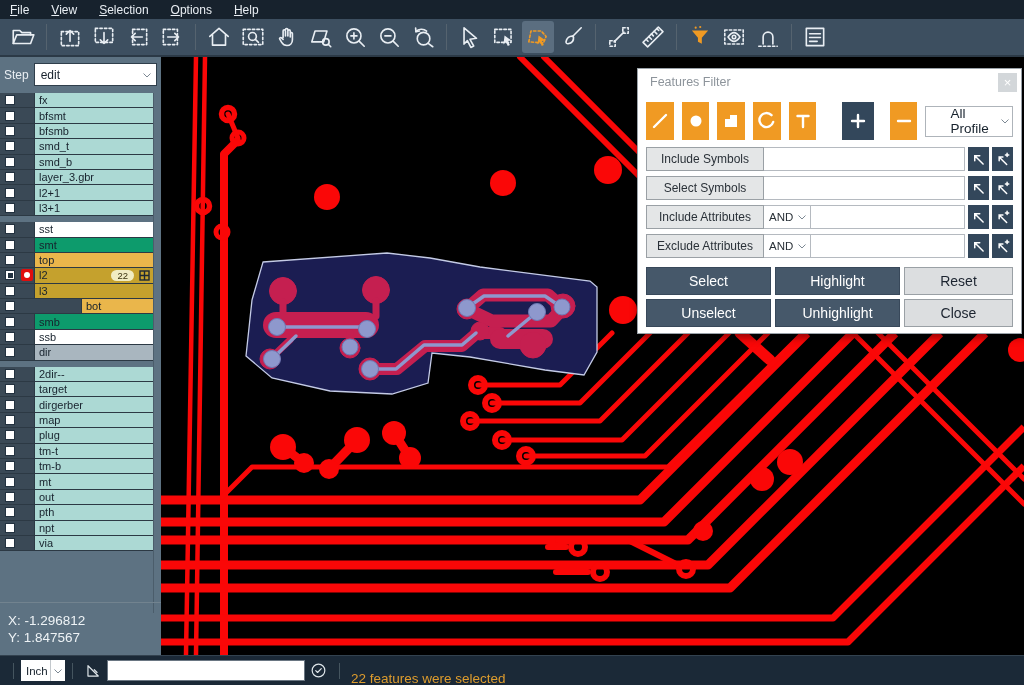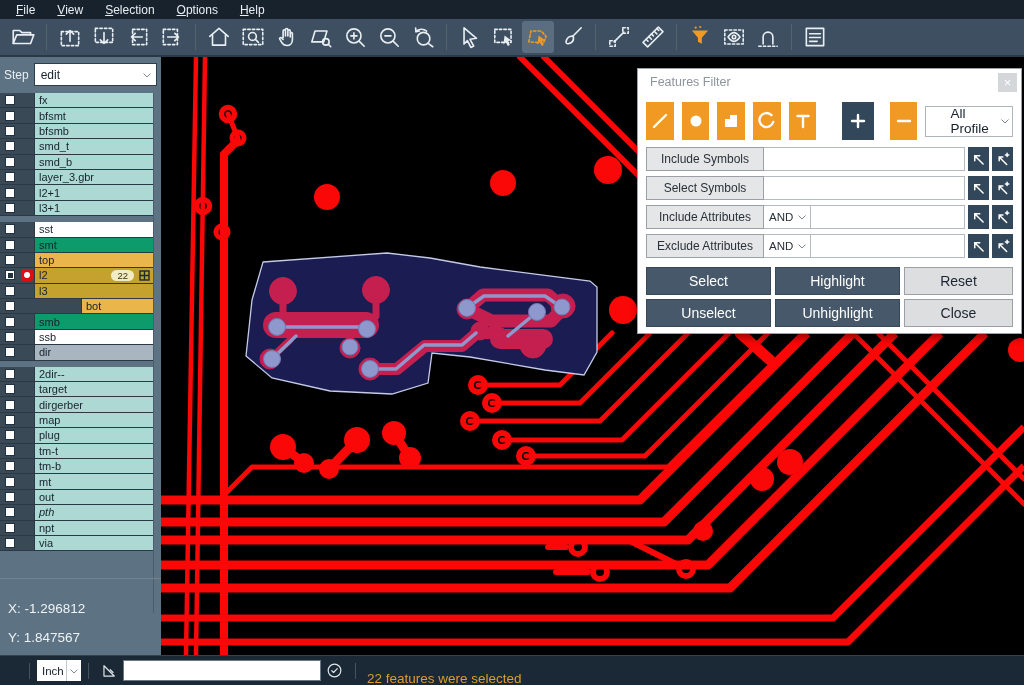--- a/index.html
+++ b/index.html
@@ -2,21 +2,21 @@
 <html style="--menubar: #17222d; --toolbar: #3d4f60; --sidebar: #5d7282; --status: #1b2937; --teal: #acd9d4; --white: #ffffff; --green: #0d9b6c; --amber: #eab64b; --gold: #c5a12d; --gray: #a9b6bf; --rowtext: #17222d; --red: #fb0808; --crimson: #c51f50; --lavender: #8e98cd; --selnavy: #1b1d52; --seloutline: #c4cbe6; --orange: #f09a23; --navybtn: #33475b; --darkbtn: #46586a; --statusmsg: #dd9c2e;"><head>
 <meta charset="utf-8">
 <style>
   * { box-sizing: border-box; margin: 0; padding: 0; }
   html,body { width:1024px; height:685px; overflow:hidden; background:#000; }
   body { font-family:"Liberation Sans","DejaVu Sans",sans-serif; font-size:12px; -webkit-font-smoothing:antialiased; }
   #app { position:relative; width:1024px; height:685px; background:#000; }
 
   
   .menubar { position:absolute; left:0; top:0; width:1024px; height:19px;
-    background:var(--menubar,#17222d); display:flex; align-items:center; padding-left:16px; gap:22px; }
+    background:var(--menubar,#17222d); display:flex; align-items:center; padding-left:10px; gap:22px; }
   .menubar .mitem { color:#e9eef3; font-size:12px; cursor:default; }
   .menubar .mitem .u { text-decoration:underline; }
 
   
   .toolbar { position:absolute; left:0; top:19px; width:1024px; height:38px;
     background:var(--toolbar,#3d4f60); display:flex; align-items:center; padding-left:6px; border-bottom:2px solid #2b3946; }
   .tbtn { width:32px; height:32px; display:flex; align-items:center; justify-content:center;
     color:#e9eef3; border-radius:3px; margin:0 1px; }
   .tbtn svg { width:26px; height:26px; stroke:currentColor; fill:none; stroke-width:1.5; stroke-linecap:round; stroke-linejoin:round; }
   .tbtn.active { background:#5b6e80; color:var(--orange,#f09a23); }
@@ -41,21 +41,21 @@
   .indcell { width:14px; display:flex; align-items:center; justify-content:center; }
   .ind { width:12px; height:12px; background:#e00d0d; border-radius:2px; display:flex; align-items:center; justify-content:center; }
   .ind .dot { width:6px; height:6px; border-radius:50%; background:#fff; }
   .lbl { flex:1; display:flex; align-items:center; padding:0 3px 0 4px; font-size:11px; color:var(--rowtext,#17222d); border-left:1px solid #2c3944; }
   .badge { margin-left:auto; background:#f1ecc3; border-radius:7px; font-size:9.5px; padding:0 6px; line-height:11px; color:#3a3310; }
   .gridico { width:11px; height:11px; margin-left:5px; }
   .gridico svg { width:11px; height:11px; stroke:#1d2935; stroke-width:1.4; fill:none; }
   .lgap { height:6px; background:var(--sidebar,#5d7282); }
   .scrollstrip { position:absolute; right:0; top:36px; width:8px; height:520px; background:#5d7282; border-left:1px solid #4b5d6b; }
   .coords { position:absolute; left:0; bottom:0; width:161px; padding:8px 8px 10px 8px; border-top:1px solid #72838f; color:#eef3f6; font-size:13.5px; }
-  .coords div { margin-top:14px; }
+  .coords div { margin-top:2px; }
 
   
   .canvas { position:absolute; left:161px; top:57px; width:863px; height:598px; background:#000; }
 
   
   .dialog { position:absolute; left:637px; top:68px; width:385px; height:266px; background:#fff;
      border:1px solid #9aa2a9; box-shadow:2px 3px 8px rgba(0,0,0,.45); }
   .dtitle { height:26px; display:flex; align-items:center; padding:0 4px 0 12px; color:#8d949b; font-size:12.5px; }
   .dclose { margin-left:auto; width:19px; height:19px; background:#d3d7da; color:#fff; display:flex; align-items:center;
      justify-content:center; font-size:13px; line-height:1; }
@@ -76,21 +76,21 @@
      color:#17222d; outline:none; min-width:0; }
   .abtn { width:21px; background:var(--navybtn,#33475b); margin-left:3px; display:flex; align-items:center; justify-content:center; }
   .abtn svg { width:15px; height:15px; stroke:#fff; fill:none; stroke-width:1.8; stroke-linecap:round; }
   .actions { display:grid; grid-template-columns:125px 125px 1fr; gap:4px; margin-top:9px; }
   .act { height:28px; display:flex; align-items:center; justify-content:center; font-size:14px; }
   .act.darkb { background:var(--darkbtn,#46586a); color:#fff; border:1px solid #38485a; }
   .act.liteb { background:#dcdee0; color:#1c2430; border:1px solid #9aa0a5; }
 
   
   .statusbar { position:absolute; left:0; bottom:0; width:1024px; height:30px; background:var(--status,#1b2937);
-     display:flex; align-items:center; padding-left:22px; border-top:1px solid #33424f; }
+     display:flex; align-items:center; padding-left:6px; border-top:1px solid #33424f; }
   .ssep { width:1px; height:16px; background:#45555f; margin:0 7px; }
   .unitsel { width:44px; height:21px; background:#fff; display:flex; align-items:center; padding-left:5px;
      font-size:11.5px; color:#17222d; }
   .unitsel .chev { border-left:1px solid #c3c8cc; width:15px; }
   .sico { color:#dfe6ea; display:flex; align-items:center; justify-content:center; margin:0 4px; }
   .sico svg { width:19px; height:19px; stroke:currentColor; fill:none; stroke-width:1.5; stroke-linecap:round; stroke-linejoin:round; }
   .cmdinput { width:198px; height:21px; background:#fff; border:1px solid #6a7682; font-size:12px; padding:0 5px; outline:none; color:#17222d; }
   .smsg { color:var(--statusmsg,#dd9c2e); font-size:13.5px; margin-left:4px;margin-top:16px; }
 </style>
 </head>
@@ -623,21 +623,21 @@
           <span class="indcell"></span>
           <span class="lbl" style="background: var(--teal);">
             <span>out</span>
           </span>
         </div>
         <div class="lrow">
           <span class="cbxcell">
             <span class="cbx"></span>
           </span>
           <span class="indcell"></span>
-          <span class="lbl" style="background: var(--teal); font-style: italic;">
+          <span class="lbl" style="background: var(--teal);">
             <span>pth</span>
           </span>
         </div>
         <div class="lrow">
           <span class="cbxcell">
             <span class="cbx"></span>
           </span>
           <span class="indcell"></span>
           <span class="lbl" style="background: var(--teal);">
             <span>npt</span>

